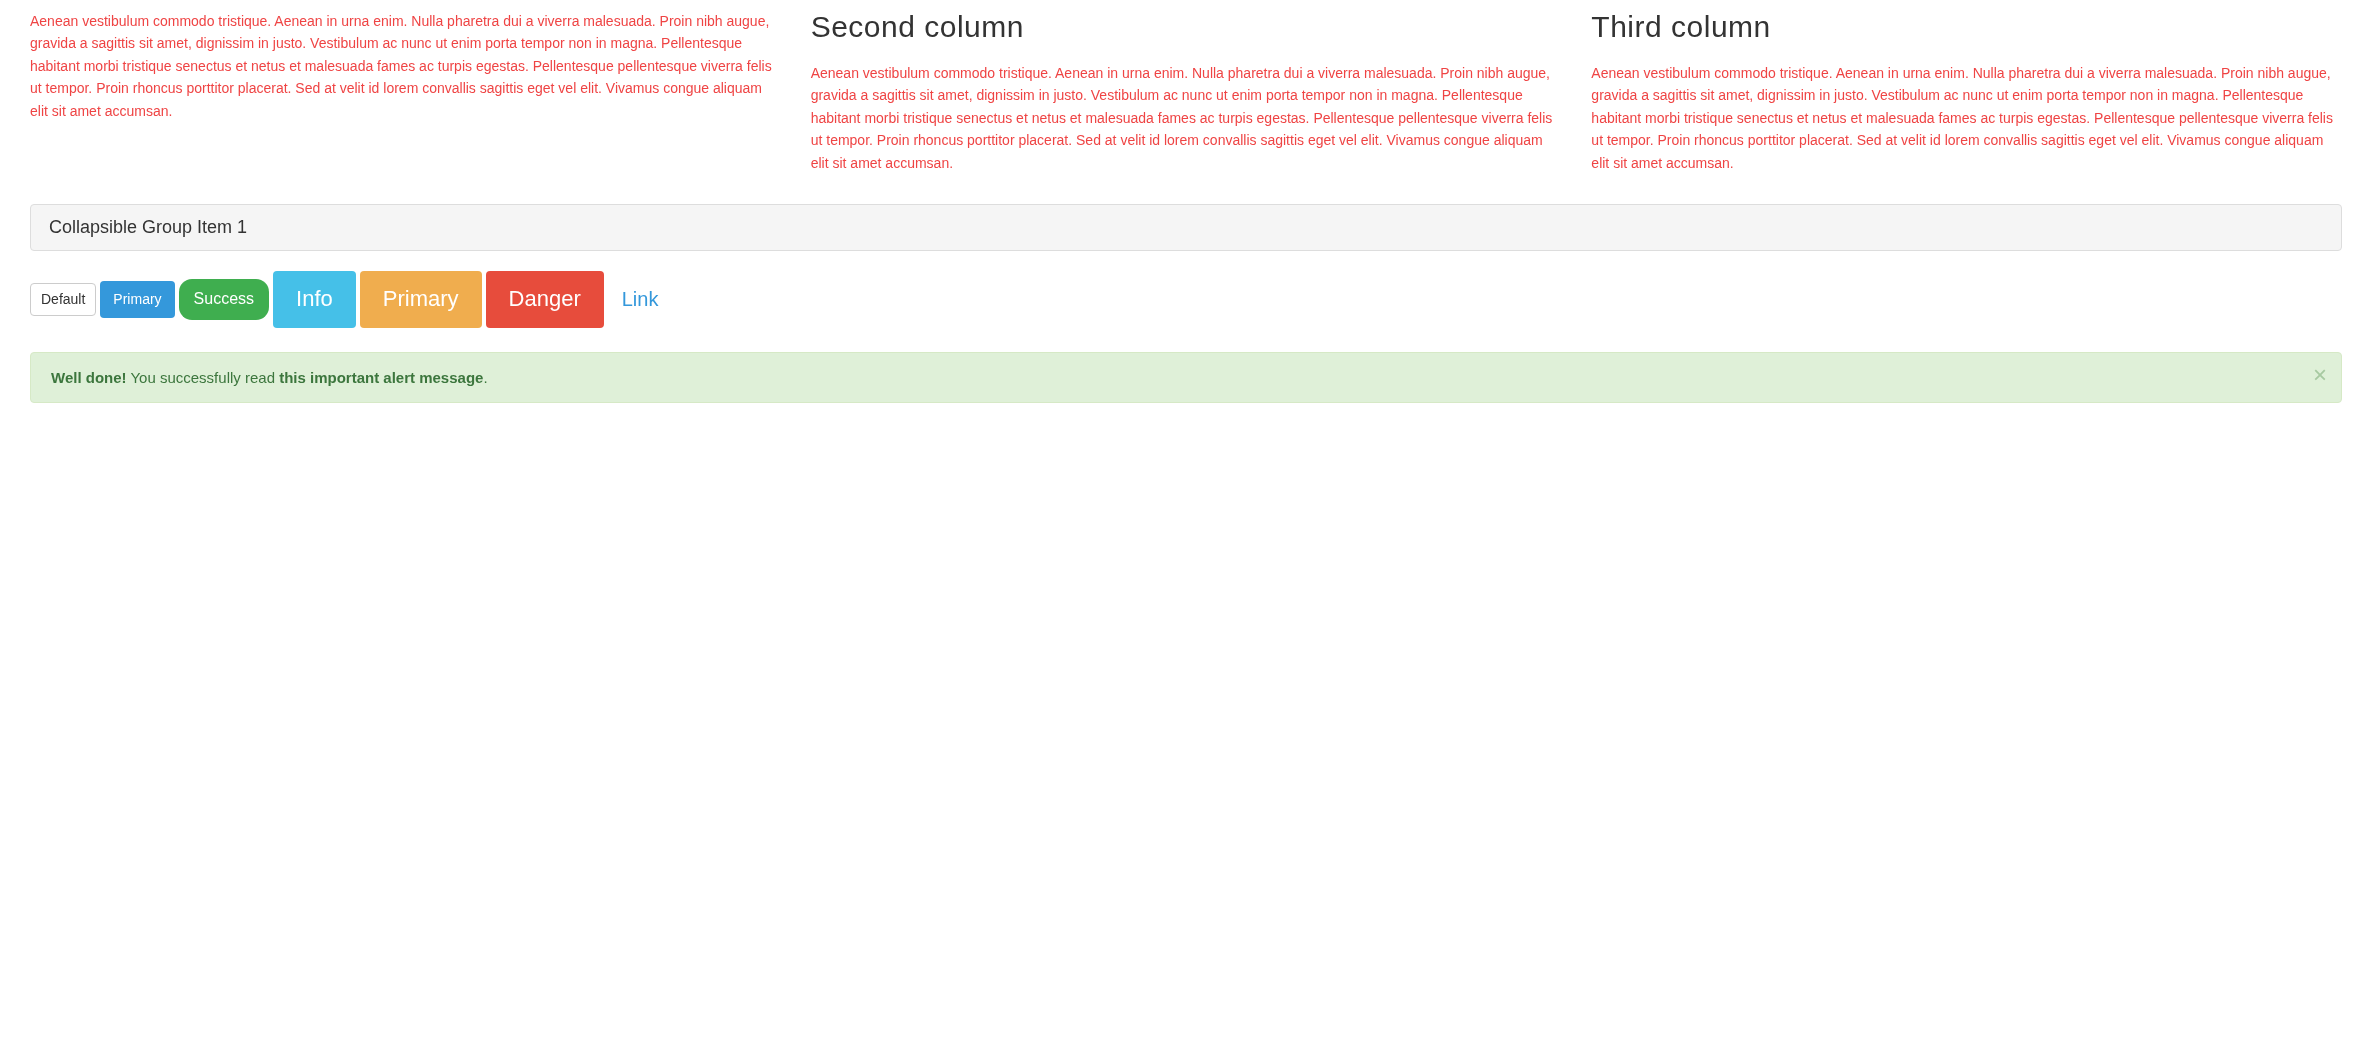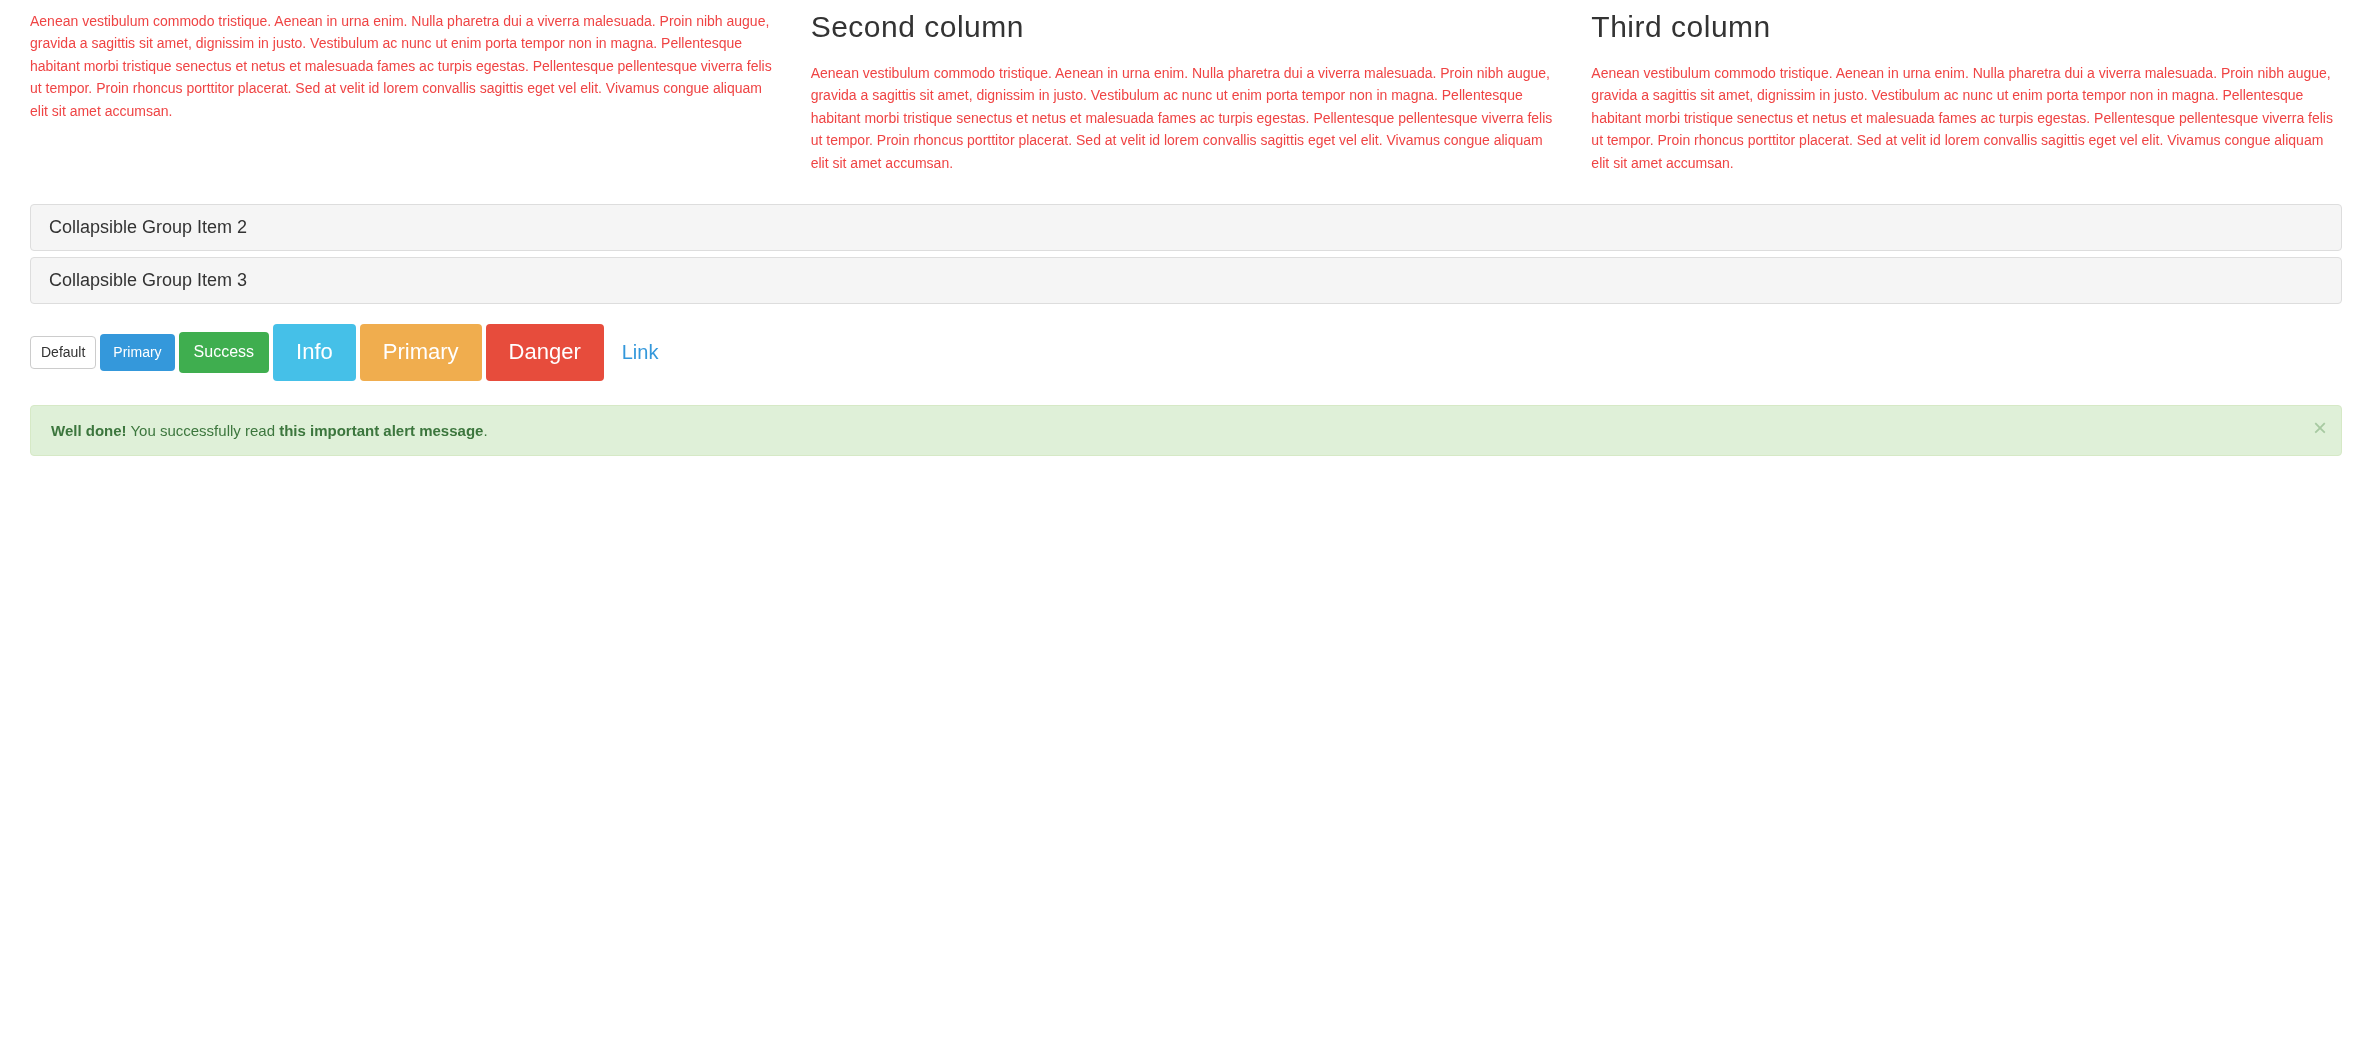--- a/index.html
+++ b/index.html
@@ -199,21 +199,21 @@
   .btn-success { background:#3fae4f; }
   .btn-success { background:#3fae4f; }
   .btn-success { background:#3fae4f; }
   .btn-success { background:#3fae4f; }
   .btn-success { background:#3fae4f; }
   .btn-success { background:#3fae4f; }
   .btn-success { background:#3fae4f; }
   .btn-success { background:#3fae4f; }
   .btn-success { background:#3fae4f; }
   .btn-success { background:#3fae4f; }
-  .btn-success { background:#3fae4f; }
+  .btn-success { background:#3fae4f;border-radius:13px; }
   .btn-success { background:#3fae4f; }
   .btn-success { background:#3fae4f; }
   .btn-success { background:#3fae4f; }
   .btn-success { background:#3fae4f; }
   .btn-success { background:#3fae4f; }
   .btn-success { background:#3fae4f; }
   .btn-success { background:#3fae4f; }
   .btn-success { background:#3fae4f; }
   .btn-success { background:#3fae4f; }
   .btn-success { background:#3fae4f; }
@@ -338,24 +338,21 @@
     <p class="body">Aenean vestibulum commodo tristique. Aenean in urna enim. Nulla pharetra dui a viverra malesuada. Proin nibh augue, gravida a sagittis sit amet, dignissim in justo. Vestibulum ac nunc ut enim porta tempor non in magna. Pellentesque habitant morbi tristique senectus et netus et malesuada fames ac turpis egestas. Pellentesque pellentesque viverra felis ut tempor. Proin rhoncus porttitor placerat. Sed at velit id lorem convallis sagittis eget vel elit. Vivamus congue aliquam elit sit amet accumsan.</p>
   </div>
   <div class="col">
     <h2 class="col-title">Third column</h2>
     <p class="body">Aenean vestibulum commodo tristique. Aenean in urna enim. Nulla pharetra dui a viverra malesuada. Proin nibh augue, gravida a sagittis sit amet, dignissim in justo. Vestibulum ac nunc ut enim porta tempor non in magna. Pellentesque habitant morbi tristique senectus et netus et malesuada fames ac turpis egestas. Pellentesque pellentesque viverra felis ut tempor. Proin rhoncus porttitor placerat. Sed at velit id lorem convallis sagittis eget vel elit. Vivamus congue aliquam elit sit amet accumsan.</p>
   </div>
 </div>
 
 <div class="panel-group">
   <div class="panel">
-    <div class="panel-heading">Collapsible Group Item 2</div>
-  </div>
-  <div class="panel">
-    <div class="panel-heading">Collapsible Group Item 3</div>
+    <div class="panel-heading">Collapsible Group Item 1</div>
   </div>
 </div>
 
 <div class="btn-row">
   <button class="btn btn-default">Default</button>
   <button class="btn btn-primary">Primary</button>
   <button class="btn btn-success" style="background:#3fae4f;">Success</button>
   <button class="btn btn-info">Info</button>
   <button class="btn btn-warning">Primary</button>
   <button class="btn btn-danger">Danger</button>

